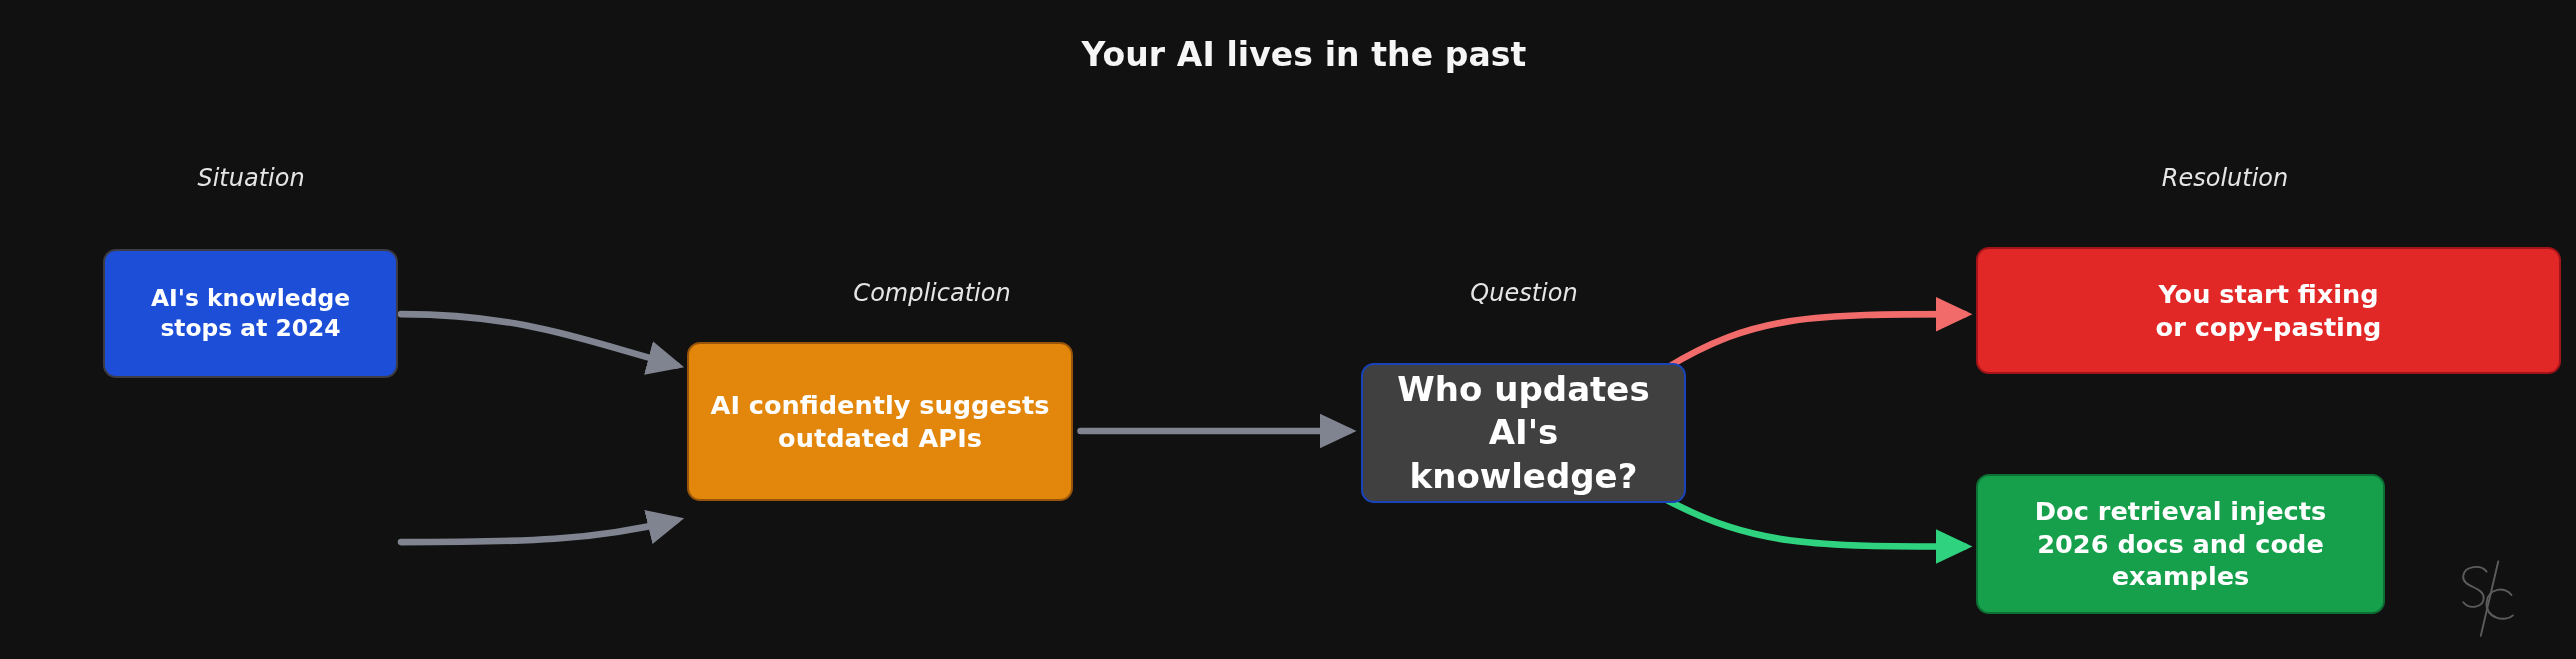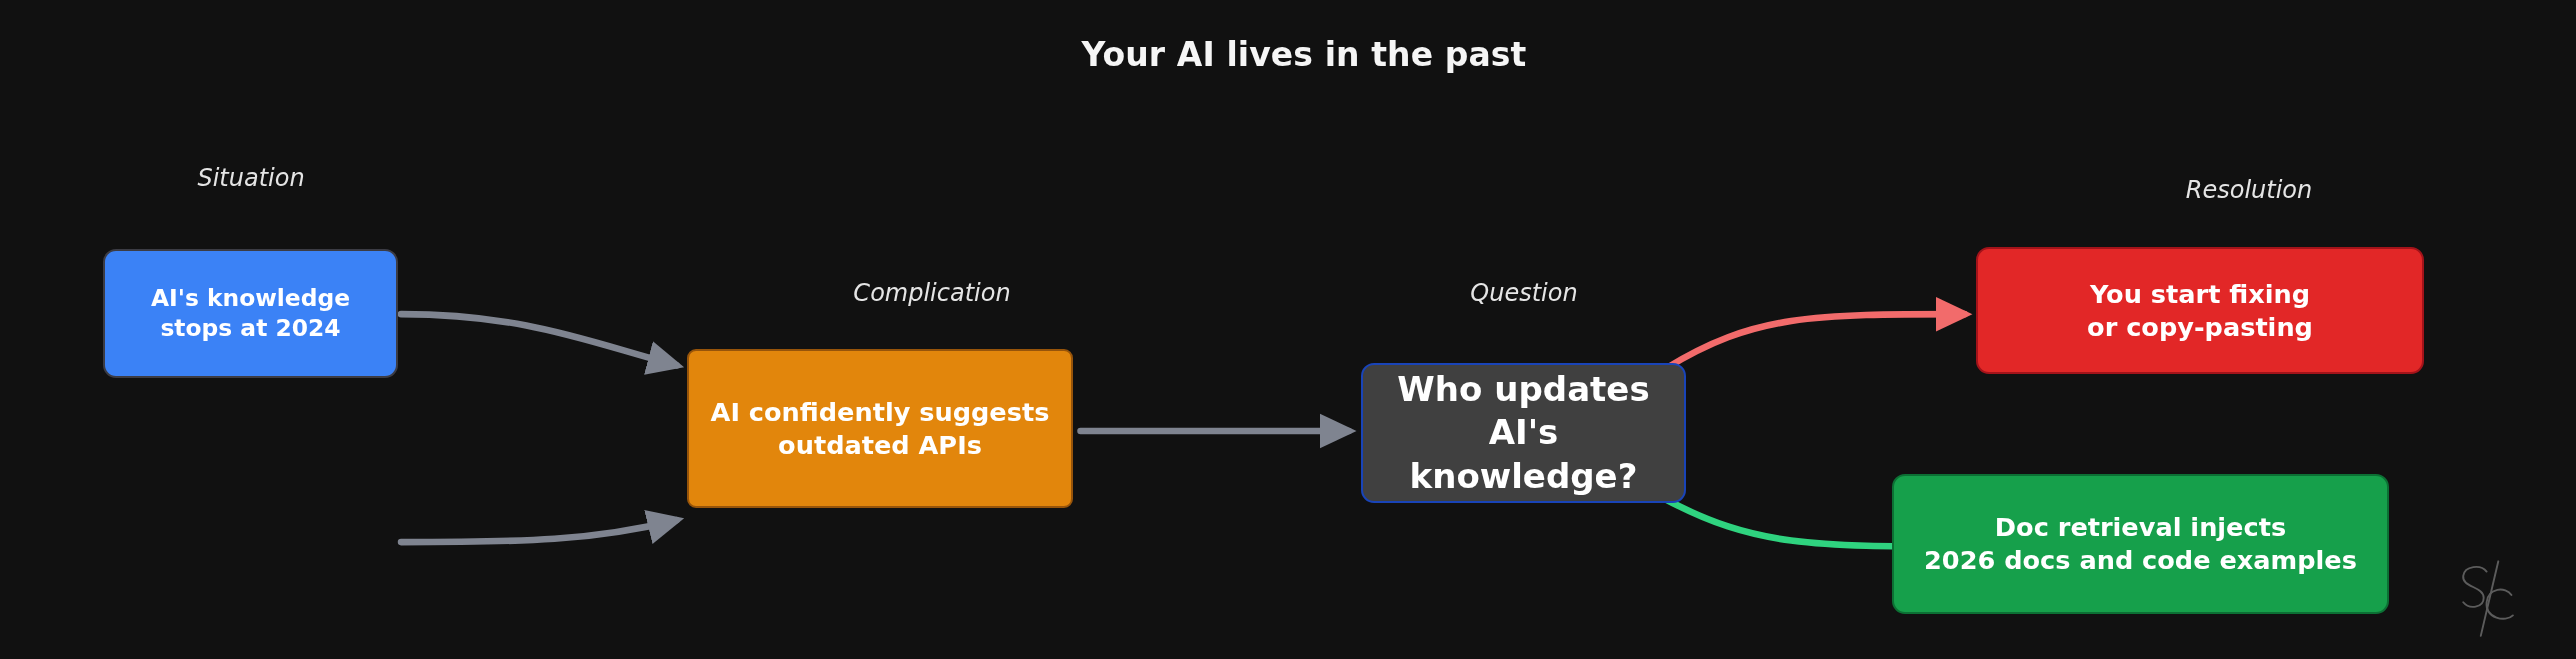--- a/index.html
+++ b/index.html
@@ -56,21 +56,21 @@
     border-width: 2.2px;
     color: #ffffff;
     font-family: "DejaVu Sans", sans-serif;
     font-weight: 700;
     line-height: 1.28;
     padding: 4.4px 13px;
     white-space: pre-line;
   }
 
   .node-gray {
-    background: #3b82f6;
+    background: #1d4ed8;
     border-color: #3c3c44;
     font-size: 23.4px;
   }
   .node-orange {
     background: #e2860c;
     border-color: #97540a;
     font-size: 25.6px;
   }
   .node-blue {
     background: #404040;
@@ -111,21 +111,21 @@
 </head>
 <body>
 
 <div id="stage">
 
   <div id="chart-title">Your AI lives in the past</div>
 
   <div class="lane-label" style="left:251px; top:164px;">Situation</div>
   <div class="lane-label" style="left:932px; top:279px;">Complication</div>
   <div class="lane-label" style="left:1524px; top:279px;">Question</div>
-  <div class="lane-label" style="left:2225px; top:176px;margin-left:24px;">Resolution</div>
+  <div class="lane-label" style="left:2225px; top:164px;">Resolution</div>
 
   <svg id="edges" viewBox="0 0 3524 902" width="2576" height="659" xmlns="http://www.w3.org/2000/svg">
     <defs>
       <marker id="arrow-gray" markerWidth="6" markerHeight="6" refX="4.4" refY="3" orient="auto" markerUnits="strokeWidth">
         <path d="M0,0.35 L5.6,3 L0,5.65 Z" fill="#7f8490"></path>
       </marker>
       <marker id="arrow-red" markerWidth="6" markerHeight="6" refX="4.4" refY="3" orient="auto" markerUnits="strokeWidth">
         <path d="M0,0.35 L5.6,3 L0,5.65 Z" fill="#f26b6b"></path>
       </marker>
       <marker id="arrow-green" markerWidth="6" markerHeight="6" refX="4.4" refY="3" orient="auto" markerUnits="strokeWidth">
@@ -141,30 +141,30 @@
 
     <path d="M 2278 505 C 2400 430, 2480 430, 2688 430" fill="none" stroke="#f26b6b" stroke-width="9" stroke-linecap="round" marker-end="url(#arrow-red)"></path>
 
     <path d="M 2278 683 C 2400 748, 2480 748, 2688 748" fill="none" stroke="#2fd37f" stroke-width="9" stroke-linecap="round" marker-end="url(#arrow-green)"></path>
   </svg>
 
   <div class="node node-gray" style="left:103px; top:249px; width:295px; height:129px;">AI's knowledge
 stops at 2024</div>
 
 
-  <div class="node node-orange" style="left:687px; top:349px; width:386px; height:159px;border-radius:9px;">AI confidently suggests
+  <div class="node node-orange" style="left:687px; top:342px; width:386px; height:159px;">AI confidently suggests
 outdated APIs</div>
 
   <div class="node node-blue" style="left:1361px; top:363px; width:325px; height:140px;">Who updates
 AI's knowledge?</div>
 
-  <div class="node node-red" style="left:1976px; top:247px; width:448px; height:127px;">You start fixing
+  <div class="node node-red" style="left:1976px; top:247px; width:585px; height:127px;">You start fixing
 or copy-pasting</div>
 
-  <div class="node node-green" style="left:1892px; top:474px; width:497px; height:140px;">Doc retrieval injects
+  <div class="node node-green" style="left:1976px; top:474px; width:409px; height:140px;">Doc retrieval injects
 2026 docs and code examples</div>
 
   <svg id="watermark" viewBox="0 0 120 130" xmlns="http://www.w3.org/2000/svg">
     <path d="M54 24 C 46 14, 24 16, 22 30 C 20 46, 50 44, 50 60 C 50 74, 30 76, 22 66" fill="none" stroke="#9a9a9a" stroke-width="2.6" stroke-linecap="round"></path>
     <path d="M88 56 C 80 44, 56 46, 54 66 C 52 88, 80 94, 90 84" fill="none" stroke="#9a9a9a" stroke-width="2.6" stroke-linecap="round"></path>
     <path d="M70 10 L 46 112" fill="none" stroke="#9a9a9a" stroke-width="2.6" stroke-linecap="round"></path>
   </svg>
 
 </div>
 

